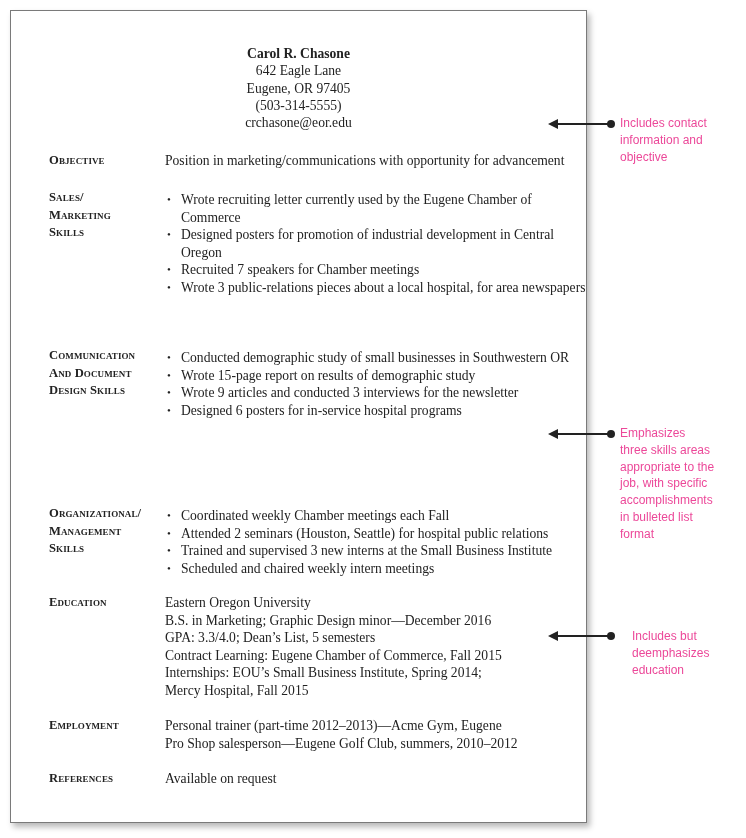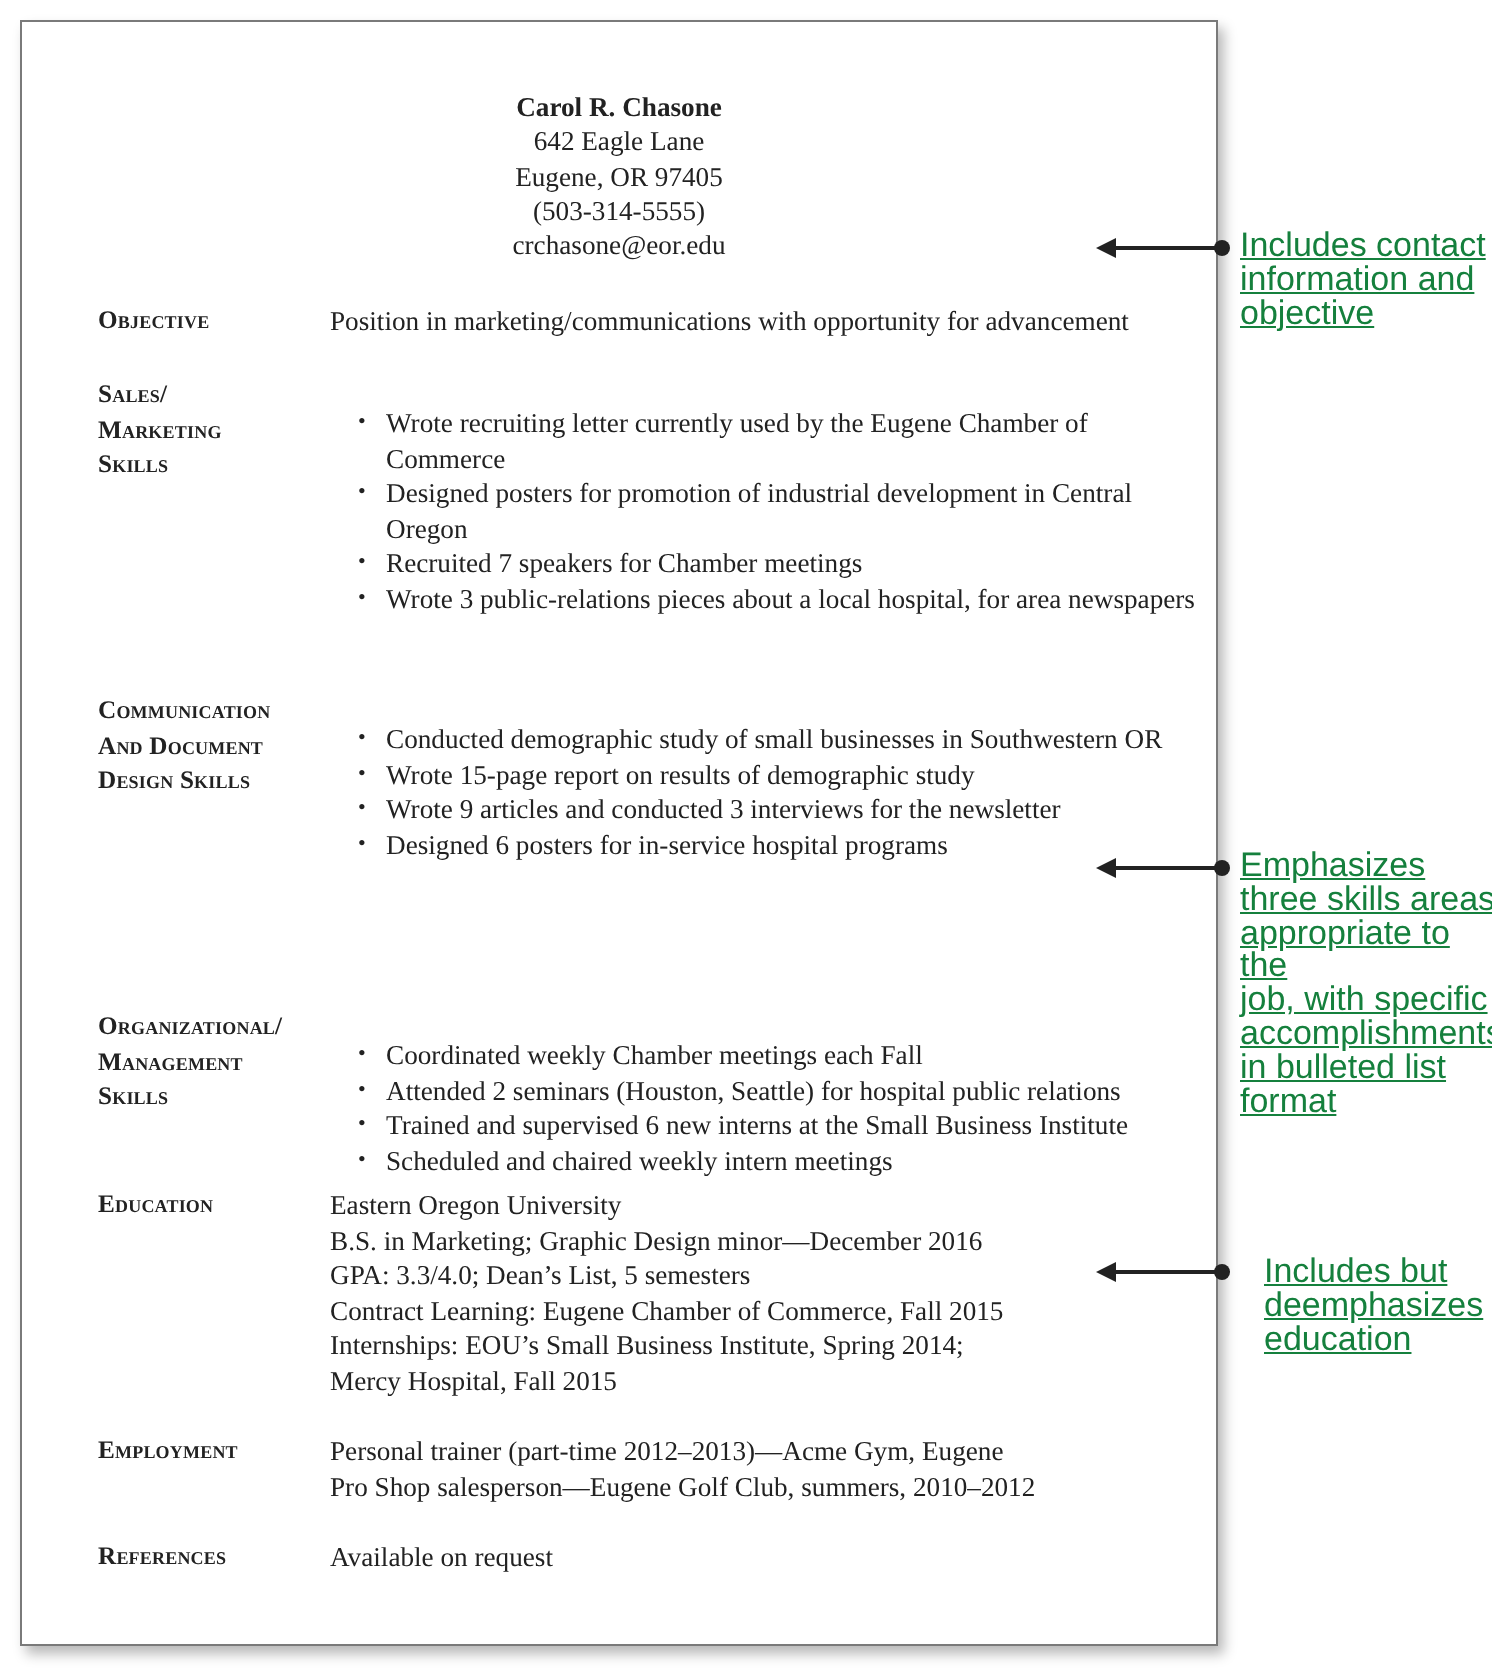--- a/index.html
+++ b/index.html
@@ -3,37 +3,36 @@
 <meta charset="utf-8">
 <style>
   html, body { margin:0; padding:0; background:#ffffff; }
   body { width:746px; height:838px; position:relative; overflow:hidden; }
   .page {
     position:absolute; left:10px; top:10px; width:575px; height:811px;
     background:#fff; border:1px solid #7a7a7a;
     box-shadow: 3px 4px 6px rgba(0,0,0,0.28);
     font-family:"Liberation Serif","DejaVu Serif",serif; color:#222;
     font-size:13.6px;
-    padding-left:22px;
   }
   .header { position:absolute; left:0; width:100%; top:34px; text-align:center; line-height:17.3px; }
   .header .name { font-weight:bold; }
   .sec { position:absolute; left:38px; width:530px; }
   .label {
     position:absolute; left:0; top:0; width:110px;
     font-weight:bold; font-variant:small-caps; font-size:12.6px; line-height:17.6px; letter-spacing:0.1px;
   }
   .label div { white-space:nowrap; }
   .content { position:absolute; left:116px; top:0; width:420px; line-height:17.6px; }
-  ul { margin:14px; padding:0; list-style:none; }
+  ul { margin:2px; padding:0; list-style:none; }
   ul li { position:relative; padding-left:14px; }
   ul li::before { content:"\2022"; position:absolute; left:0; top:0; font-size:11px; }
   .anno {
     position:absolute; left:620px; font-family:"Liberation Sans","DejaVu Sans",sans-serif;
-    font-size:17px; line-height:16.8px; color:#15803d;text-decoration:underline;
+    font-size:12px; line-height:16.8px; color:#ec4899;
   }
   .arrow { position:absolute; height:2px; background:#222; }
   .arrow .head {
     position:absolute; left:-2px; top:-4px; width:0; height:0;
     border-top:5px solid transparent; border-bottom:5px solid transparent; border-right:10px solid #222;
   }
   .arrow .dot { position:absolute; right:-3px; top:-3px; width:8px; height:8px; border-radius:50%; background:#222; }
 </style>
 </head>
 <body>
@@ -82,21 +81,21 @@
 
   <div class="sec" style="top:494px;">
     <div class="label">
       <div>Organizational/</div>
       <div>Management</div>
       <div>Skills</div>
     </div>
     <ul class="content">
       <li>Coordinated weekly Chamber meetings each Fall</li>
       <li>Attended 2 seminars (Houston, Seattle) for hospital public relations</li>
-      <li>Trained and supervised 6 new interns at the Small Business Institute</li>
+      <li>Trained and supervised 3 new interns at the Small Business Institute</li>
       <li>Scheduled and chaired weekly intern meetings</li>
     </ul>
   </div>
 
   <div class="sec" style="top:583px;">
     <div class="label">Education</div>
     <div class="content">
       <div>Eastern Oregon University</div>
       <div>B.S. in Marketing; Graphic Design minor—December 2016</div>
       <div>GPA: 3.3/4.0; Dean’s List, 5 semesters</div>

